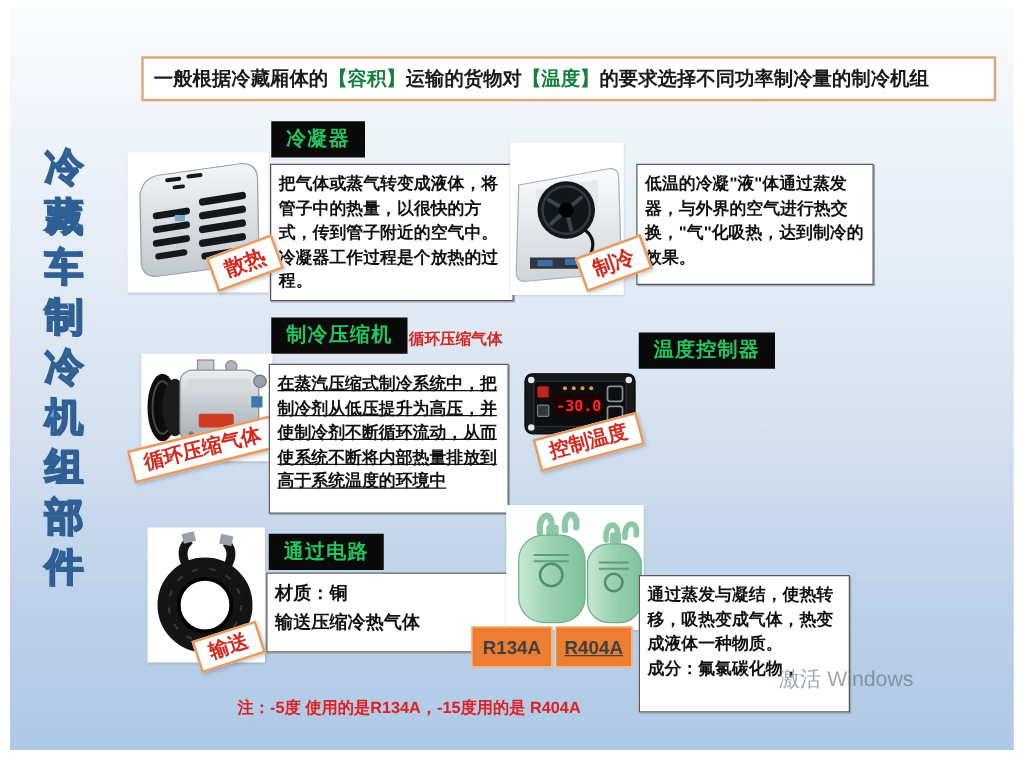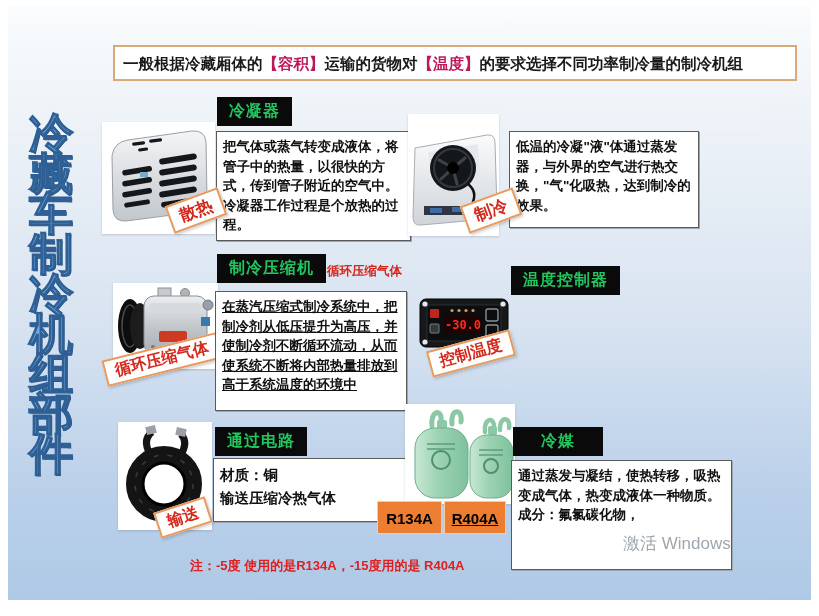--- a/index.html
+++ b/index.html
@@ -4,30 +4,30 @@
 <style>
   * { margin:0; padding:0; box-sizing:border-box; }
   html,body { width:819px; height:616px; background:#ffffff; overflow:hidden;
     font-family:"Liberation Sans","DejaVu Sans",sans-serif; }
   #stage { position:relative; width:819px; height:616px; background:#ffffff; }
   #slide { position:absolute; left:8px; top:6px; width:803px; height:594px;
     background:linear-gradient(180deg,#fafcfd 0%,#eef3f8 18%,#d9e4f1 52%,#bcd1ea 80%,#aec9e6 100%); }
 
   
   .vtitle { position:absolute; left:20px; top:108px; width:46px;
-    font-size:44px; line-height:40px; font-weight:bold; text-align:center;
+    font-size:31px; line-height:40px; font-weight:bold; text-align:center;
     word-break:break-all; color:#71a9dd; -webkit-text-stroke:1.2px #2e6096;
     text-shadow:1px 1px 0 #27517e; letter-spacing:0; }
 
   
   .title-box { position:absolute; left:105px; top:39px; width:684px; height:36px;
     background:#ffffff; border:2px solid #d9a978; padding:4px 8px;
     font-size:15.5px; line-height:26px; font-weight:bold; color:#1a1a1a;
     overflow:visible; white-space:normal; }
-  .title-box .red { color:#be185d; }
+  .title-box .red { color:#15803d; }
 
   
   .header-box { position:absolute; background:#0a0a0a; color:#22c55e;
     font-size:16px; font-weight:bold; padding:4px 12px; letter-spacing:1px; }
 
   
   .desc-box { position:absolute; background:#ffffff; border:1px solid #5a5a5a;
     box-shadow:1px 1px 0 #9aa7b5; color:#111; font-weight:600;
     font-size:13.5px; line-height:1.45; padding:5px 6px; }
 
@@ -35,21 +35,21 @@
   .stamp { position:absolute; display:inline-block; background:#ffffff;
     border:2px solid #e8995c; color:#d5281c; font-weight:bold;
     padding:1px 9px; box-shadow:1px 2px 3px rgba(60,60,60,.25); }
 
   
   .img-box { position:absolute; background:#ffffff; box-shadow:0 1px 2px rgba(80,90,110,.25); }
   .img-box svg { display:block; width:100%; height:100%; }
 
   .red-note-inline { position:absolute; color:#d5281c; font-weight:bold; font-size:12.5px; }
 
-  .r-label { position:absolute; background:#ed7d31; color:#000000; font-weight:bold;
+  .r-label { position:absolute; background:#ed7d31; color:#404040; font-weight:bold;
     font-size:15px; text-align:center; line-height:33px; height:33px;
     border:1px solid #f7c9a6; }
 
   .bottom-note { position:absolute; color:#e02020; font-weight:bold; font-size:13px; }
 
   .wm1 { position:absolute; color:rgba(98,110,122,.62); font-size:17px; }
   .wm2 { position:absolute; color:rgba(98,110,122,.55); font-size:11px; }
 </style>
 </head>
 <body>
@@ -203,22 +203,21 @@
         <path d="M80 28 C78 14 90 12 89 24" stroke="#8cc7a6" stroke-width="4.5" fill="none" stroke-linecap="round"></path>
         <path d="M95 26 C94 12 106 12 104 24" stroke="#8cc7a6" stroke-width="4.5" fill="none" stroke-linecap="round"></path>
         <rect x="83" y="22" width="9" height="9" rx="2" fill="#8cc7a6"></rect>
         <rect x="65" y="31" width="43" height="63" rx="17" fill="url(#gGreen)" stroke="#6fae8d"></rect>
         <circle cx="86" cy="62" r="7" fill="none" stroke="#4e8f6f" stroke-width="2"></circle>
         <path d="M74 46 h24 M74 51 h24" stroke="#5e9e7e" stroke-width="1.5"></path>
       </svg>
     </div>
     <div class="r-label" style="left:369px; top:495px; width:65px;">R134A</div>
     <div class="r-label" style="left:436px; top:495px; width:62px;text-decoration:underline;">R404A</div>
-    <div class="header-box" style="left:505px; top:421px; width:90px; text-align:center;">冷媒</div>
-    <div class="desc-box" style="left:503px; top:454px; width:221px; min-height:110px;">
+    <div class="desc-box" style="left:503px; top:454px; width:169px; min-height:110px;">
       <div>通过蒸发与凝结，使热转移，吸热变成气体，热变成液体一种物质。</div>
       <div>成分：氟氯碳化物，</div>
     </div>
 
     <div class="bottom-note" style="left:182px; top:551px;">注：-5度 使用的是R134A，-15度用的是 R404A</div>
 
     <div class="wm1" style="left:615px; top:526px;">激活 Windows</div>
 
   </div>
 </div>

